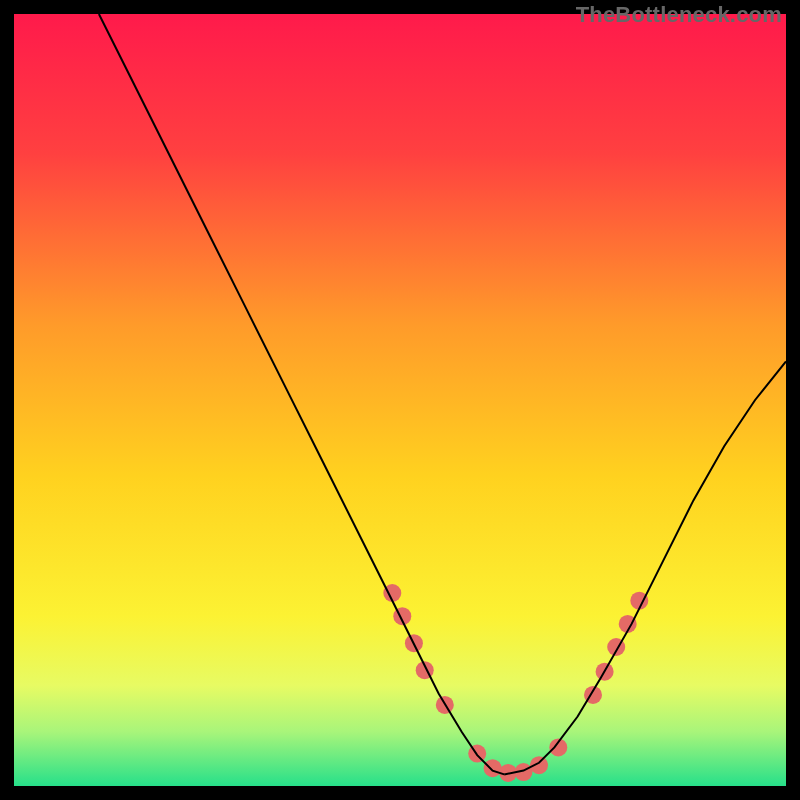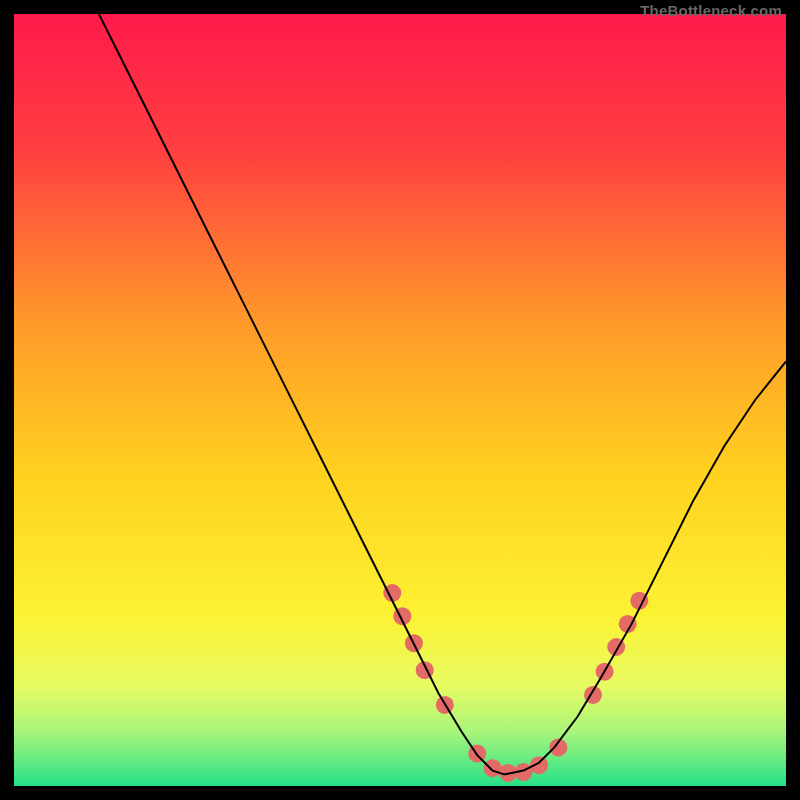--- a/index.html
+++ b/index.html
@@ -23,21 +23,21 @@
     left: 0;
     top: 0;
     width: 772px;
     height: 772px;
   }
   .watermark {
     position: absolute;
     top: 2px;
     right: 18px;
     font-family: Arial, Helvetica, sans-serif;
-    font-size: 15px;
+    font-size: 22px;
     font-weight: 600;
     color: #676767;
     letter-spacing: 0.2px;
   }
 </style>
 </head>
 <body>
 
 <div class="frame">
   <svg class="plot" viewBox="0 0 772 772" preserveAspectRatio="none">

